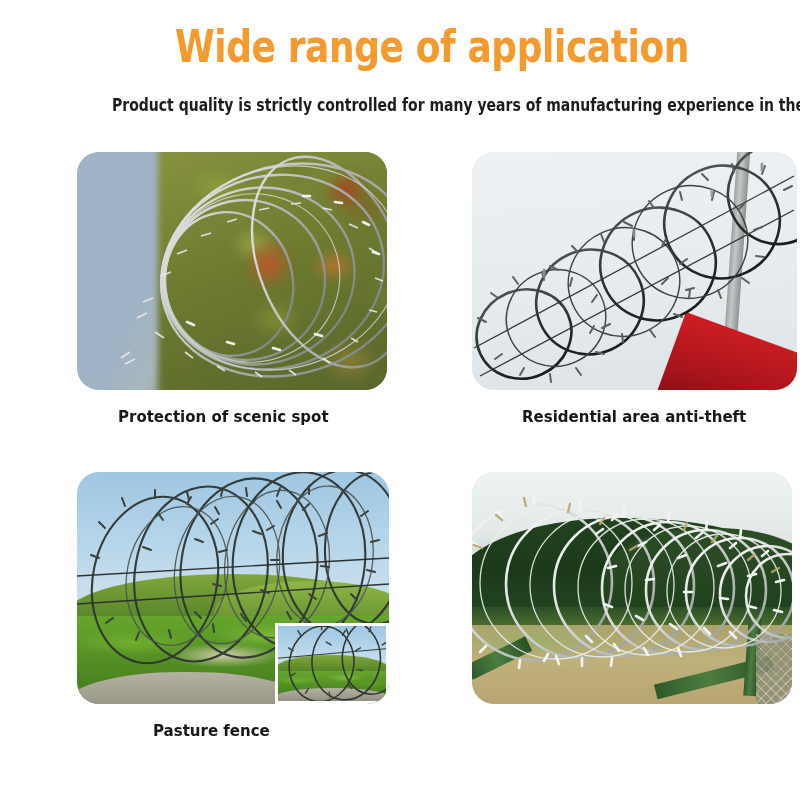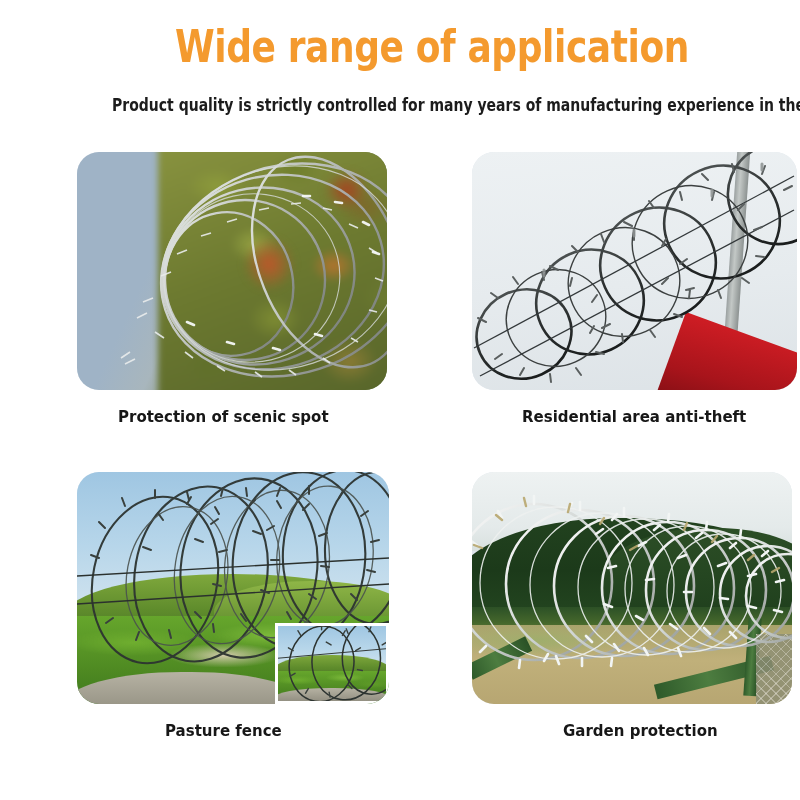--- a/index.html
+++ b/index.html
@@ -387,21 +387,21 @@
             <g stroke="#39403d" stroke-width="1.5" stroke-linecap="round">
               <path d="M16 26 l-5 -3 M24 10 l-3 -5 M46 4 l0 -5 M68 10 l3 -5
                        M82 26 l5 -3 M84 46 l5 1 M74 62 l4 4 M54 70 l1 5
                        M32 66 l-3 5 M18 50 l-5 3
                        M56 20 l-5 -3 M74 8 l-2 -5 M96 6 l2 -5 M110 20 l5 -3"></path>
             </g>
           </svg>
         </div>
       </div>
     </div>
-    <div class="caption" style="left:88px; top:252px;">Pasture fence</div>
+    <div class="caption" style="left:76px; top:252px;">Pasture fence</div>
   </div>
 
   <div class="card" style="left:440px; top:472px; width:320px; height:250px;">
     <div class="photo" style="left:0; top:0; width:320px; height:232px;">
       <div class="p4-sky"></div>
       <div class="p4-forest"></div>
       <div class="p4-forest2"></div>
       <div class="p4-treeline"></div>
       <div class="p4-field"></div>
 
@@ -452,16 +452,15 @@
                    M258 160 l6 6
                    M268 66 l1 -8 M290 84 l6 -5 M304 110 l8 -2 M302 138 l8 2"></path>
         </g>
         <g stroke="#b8a76e" stroke-width="2.4" stroke-linecap="round" opacity="0.9">
           <path d="M54 34 l-2 -8 M30 48 l-6 -5 M10 76 l-8 -3
                    M96 40 l2 -8 M128 52 l4 -6 M158 78 l7 -4
                    M212 58 l3 -7 M240 70 l5 -6 M276 88 l6 -5 M300 100 l7 -4"></path>
         </g>
       </svg>
     </div>
-    <div class="caption" style="left:91px; top:252px;">Garden protection</div>
   </div>
 
 </div>
 
 </body></html>

